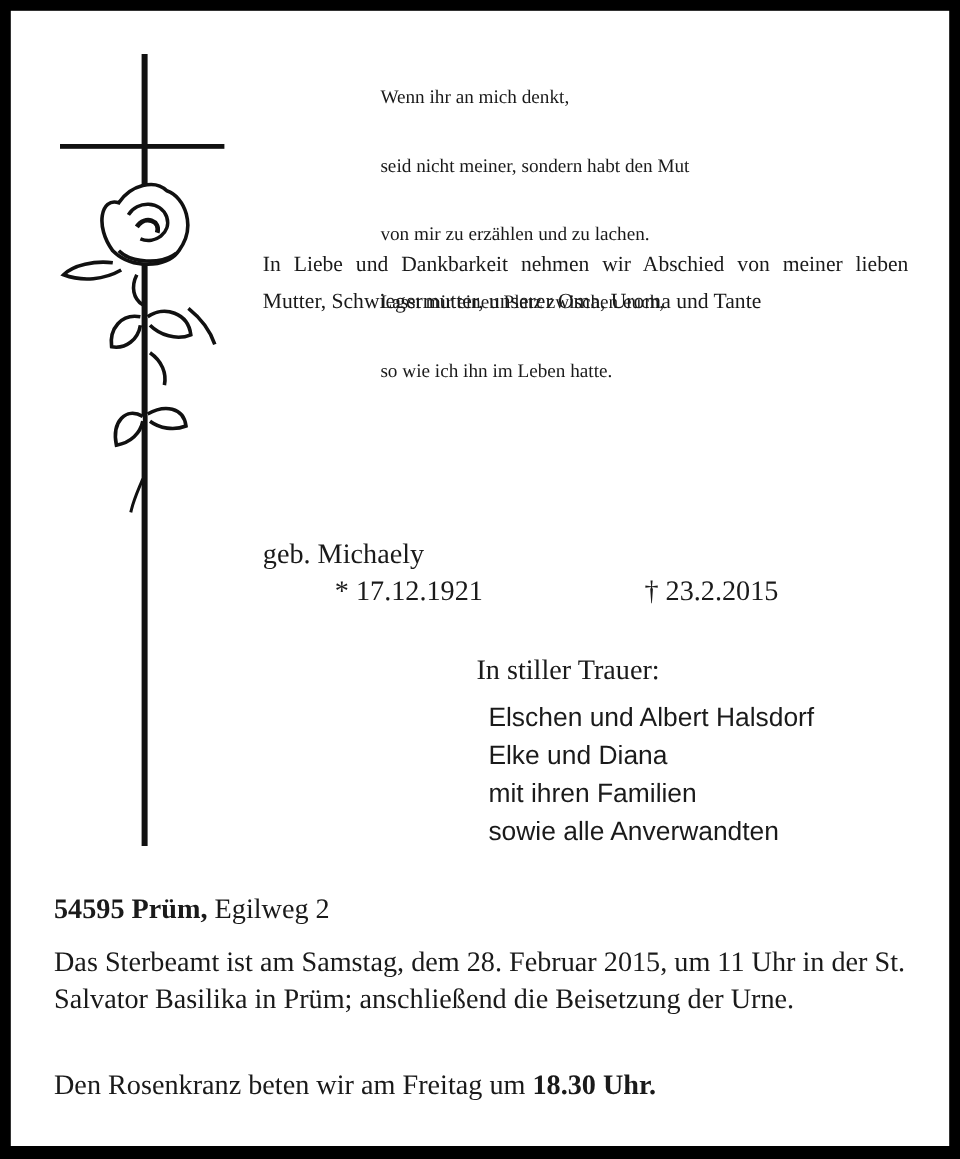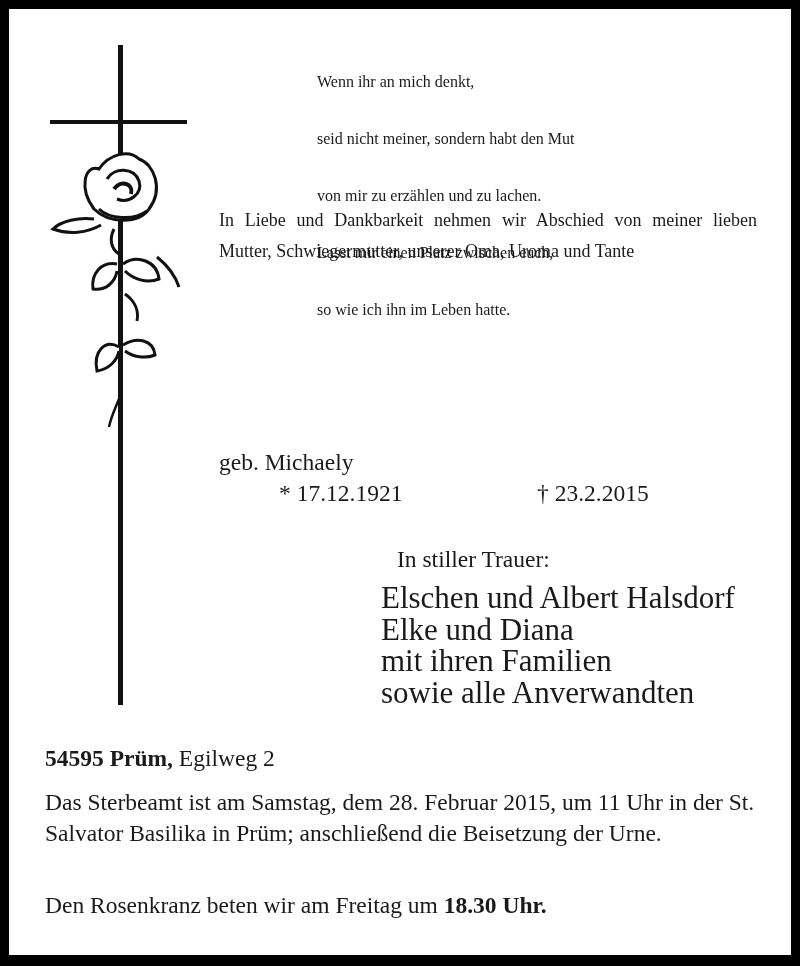--- a/index.html
+++ b/index.html
@@ -29,21 +29,21 @@
     left: 210px; top: 438px; width: 538px; text-align: left;
     font-family: "Liberation Serif", serif; font-size: 23.5px; line-height: 30px;
   }
   .dates { left: 270px; top: 469px; font-family: "Liberation Serif", serif; font-size: 23.5px; line-height: 30px; }
   .dates .born { position: absolute; left: 0; white-space: nowrap; }
   .dates .died { position: absolute; left: 258px; white-space: nowrap; }
   .mourn-title {
     left: 388px; top: 535px; font-family: "Liberation Serif", serif; font-size: 23.5px; line-height: 30px;
   }
   .mourners {
-    left: 372px; top: 573px; font-family: Liberation Serif, serif; font-size: 31px; line-height: 31.5px;
+    left: 398px; top: 573px; font-family: Liberation Sans, sans-serif; font-size: 22px; line-height: 31.5px;
   }
   .mourners div { white-space: nowrap; }
   .address {
     left: 36px; top: 734px; font-family: "Liberation Serif", serif; font-size: 23.5px; line-height: 30px;
   }
   .address b { font-weight: bold; }
   .service {
     left: 36px; top: 778px; width: 720px; font-family: "Liberation Serif", serif;
     font-size: 23.5px; line-height: 31px;
   }

